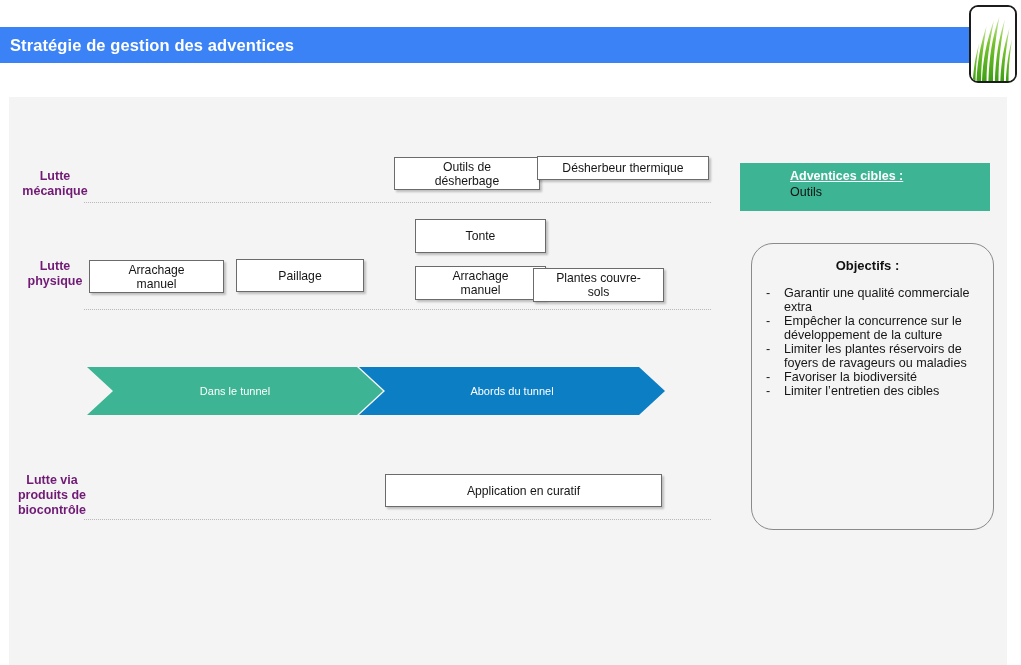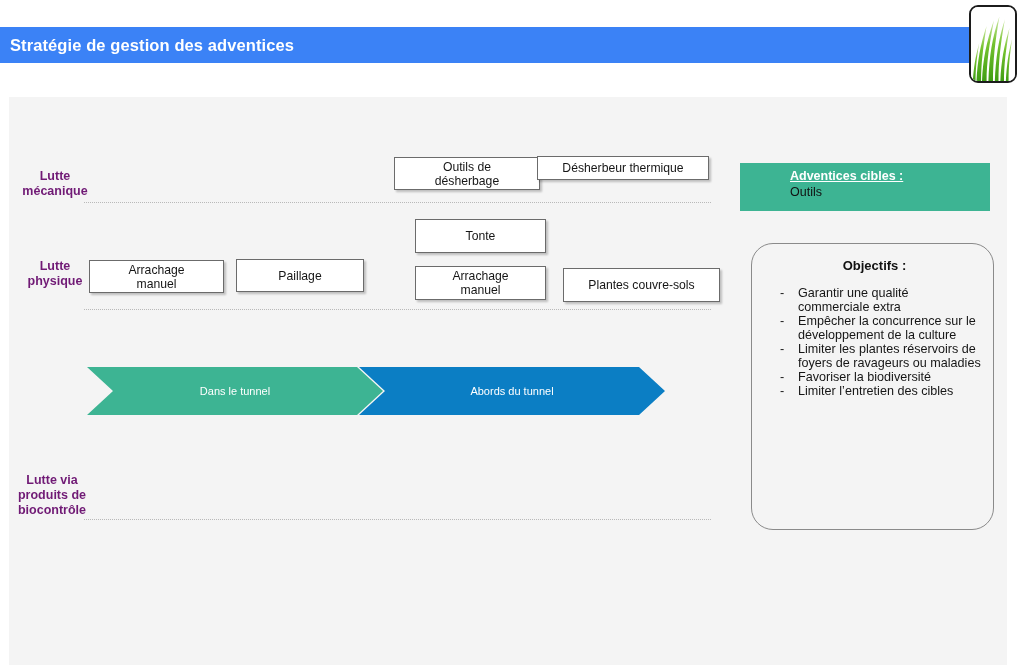--- a/index.html
+++ b/index.html
@@ -141,21 +141,21 @@
   #objectives-panel {
     position: absolute;
     left: 751px;
     top: 243px;
     width: 243px;
     height: 287px;
     border: 1px solid #8a8a8a;
     border-radius: 22px;
     background: #f4f4f4;
     box-sizing: border-box;
-    padding: 14px 12px 0 16px;
+    padding: 14px 12px 0 2px;
   }
   #objectives-title {
     text-align: center;
     font-size: 13px;
     font-weight: bold;
     color: #111111;
     margin-bottom: 13px;
   }
   #objectives-list {
     list-style: none;
@@ -224,29 +224,30 @@
   </div>
   <div class="sep" style="left:75px; top:422px; width:627px;"></div>
 
   <div class="box" style="left:385px; top:60px; width:146px; height:33px;">Outils de désherbage</div>
   <div class="box" style="left:528px; top:59px; width:172px; height:24px;">Désherbeur thermique</div>
 
   <div class="box" style="left:406px; top:122px; width:131px; height:34px;">Tonte</div>
   <div class="box" style="left:80px; top:163px; width:135px; height:33px;">Arrachage manuel</div>
   <div class="box" style="left:227px; top:162px; width:128px; height:33px;">Paillage</div>
   <div class="box" style="left:406px; top:169px; width:131px; height:34px;">Arrachage manuel</div>
-  <div class="box" style="left:554px; top:171px; width:157px; height:34px;">Plantes couvre-sols</div>
+  <div class="box" style="left:524px; top:171px; width:131px; height:34px;">Plantes couvre-sols</div>
 
   <div class="chev" id="chev-green" style="left:78px; top:270px; width:296px;">
     <span>Dans le tunnel</span>
   </div>
   <div class="chev" id="chev-blue" style="left:350px; top:270px; width:306px;">
     <span>Abords du tunnel</span>
   </div>
 
+  <div class="box" style="left:376px; top:377px; width:277px; height:33px;">Application en curatif</div>
 
 </div>
 
 <div id="target-panel">
   <span id="target-title">Adventices cibles :</span>
   <span id="target-value">Outils</span>
 </div>
 
 <div id="objectives-panel">
   <div id="objectives-title">Objectifs :</div>

